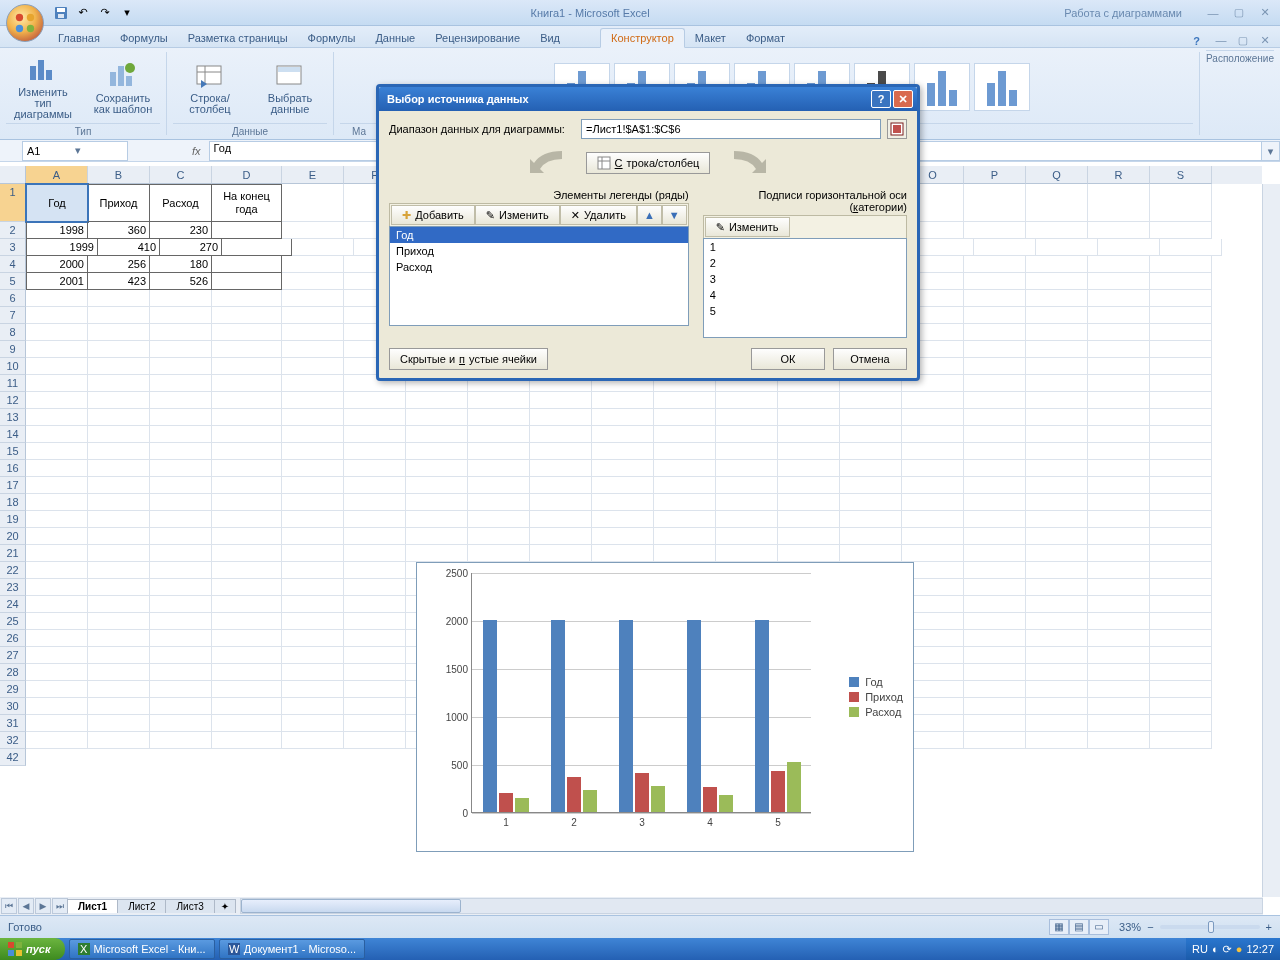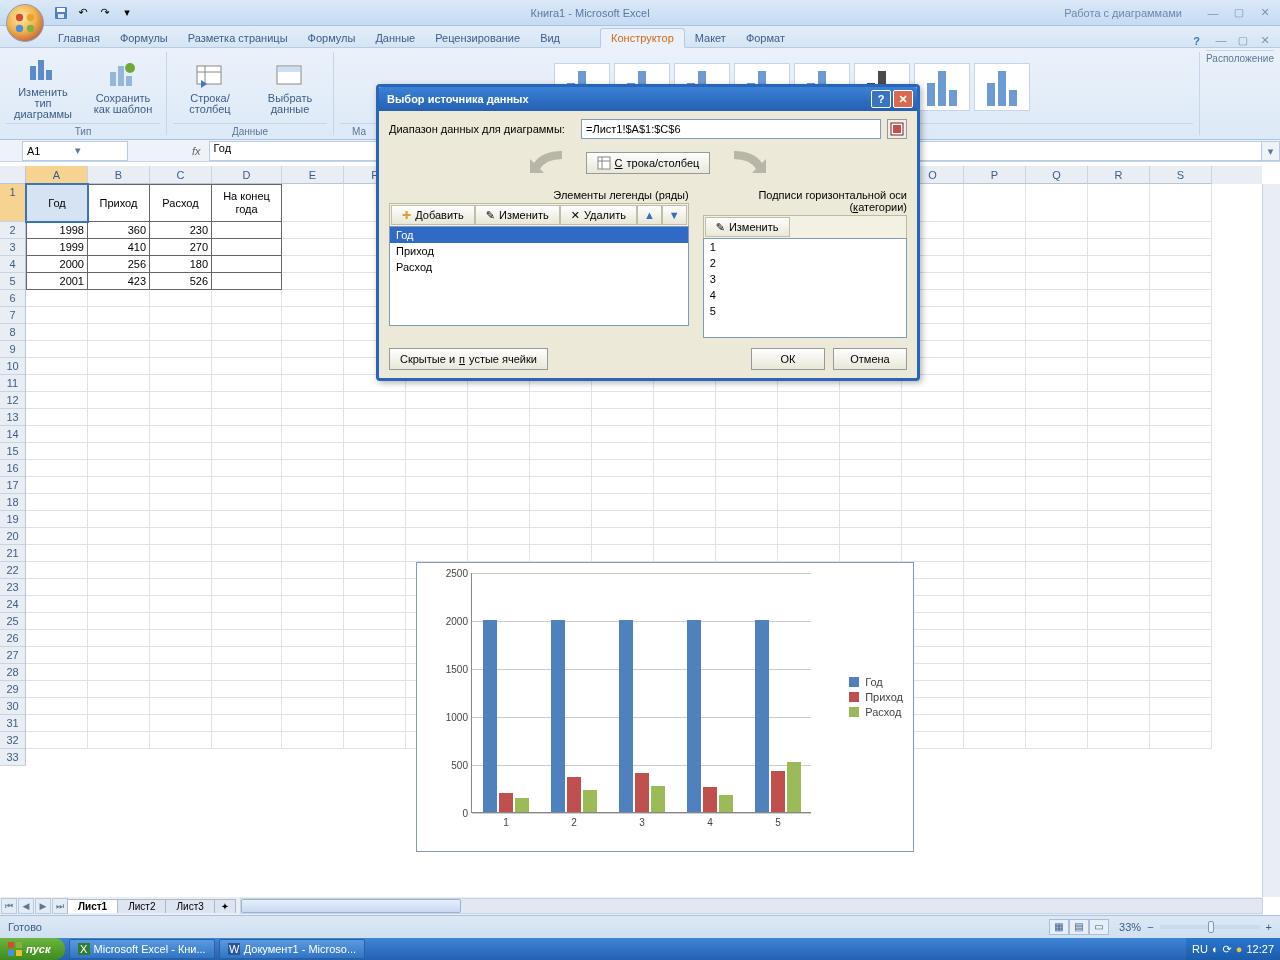--- a/index.html
+++ b/index.html
@@ -347,21 +347,21 @@
       <div class="row-h" style="height: 17px;">23</div>
       <div class="row-h" style="height: 17px;">24</div>
       <div class="row-h" style="height: 17px;">25</div>
       <div class="row-h" style="height: 17px;">26</div>
       <div class="row-h" style="height: 17px;">27</div>
       <div class="row-h" style="height: 17px;">28</div>
       <div class="row-h" style="height: 17px;">29</div>
       <div class="row-h" style="height: 17px;">30</div>
       <div class="row-h" style="height: 17px;">31</div>
       <div class="row-h" style="height: 17px;">32</div>
-      <div class="row-h" style="height: 17px;">33</div>
+      <div class="row-h" style="height: 17px;">42</div>
     </div>
   <div class="cells" id="cells">
       <div class="crow h1" style="height: 38px;">
         <div class="cell b bt bl a1" style="width: 62px;">Год</div>
         <div class="cell b bt" style="width: 62px;">Приход</div>
         <div class="cell b bt" style="width: 62px;">Расход</div>
         <div class="cell b bt" style="width: 70px;">На конец года</div>
         <div class="cell" style="width: 62px;"></div>
         <div class="cell" style="width: 62px;"></div>
         <div class="cell" style="width: 62px;"></div>
@@ -393,21 +393,21 @@
         <div class="cell" style="width: 62px;"></div>
         <div class="cell" style="width: 62px;"></div>
         <div class="cell" style="width: 62px;"></div>
         <div class="cell" style="width: 62px;"></div>
         <div class="cell" style="width: 62px;"></div>
         <div class="cell" style="width: 62px;"></div>
         <div class="cell" style="width: 62px;"></div>
         <div class="cell" style="width: 62px;"></div>
       </div>
       <div class="crow" style="height: 17px;">
-        <div class="cell b bl" style="width: 62px;">1999</div>
+        <div class="cell b bl" style="width: 72px;">1999</div>
         <div class="cell b" style="width: 62px;">410</div>
         <div class="cell b" style="width: 62px;">270</div>
         <div class="cell b" style="width: 70px;"></div>
         <div class="cell" style="width: 62px;"></div>
         <div class="cell" style="width: 62px;"></div>
         <div class="cell" style="width: 62px;"></div>
         <div class="cell" style="width: 62px;"></div>
         <div class="cell" style="width: 62px;"></div>
         <div class="cell" style="width: 62px;"></div>
         <div class="cell" style="width: 62px;"></div>

